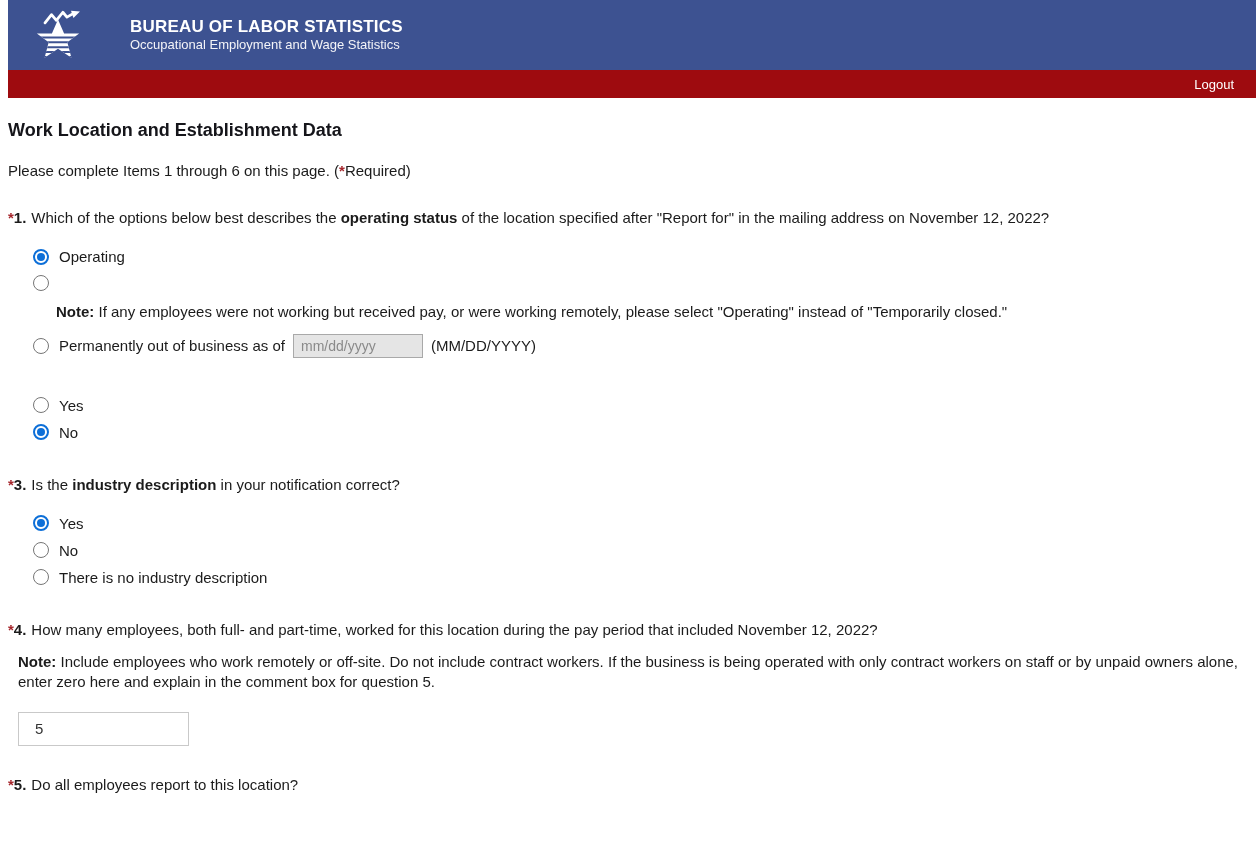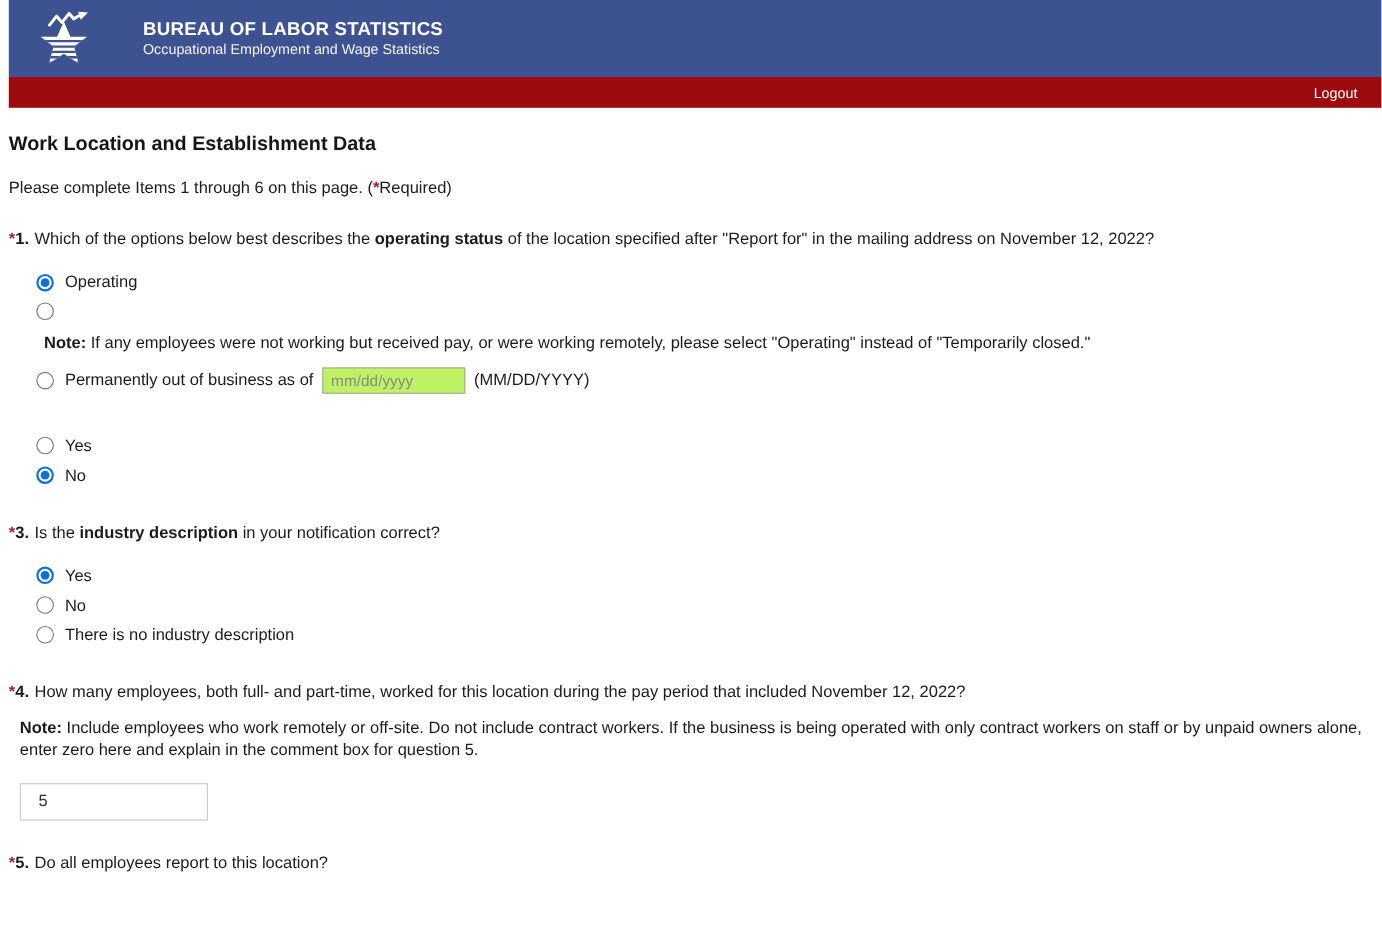--- a/index.html
+++ b/index.html
@@ -105,32 +105,32 @@
     content:"";
     position:absolute;
     left:50%;top:50%;
     width:8px;height:8px;
     margin:-4px 0 0 -4px;
     border-radius:50%;
     background:var(--radio-blue);
   }
 
   .note{
-    margin:6px 0 6px 32px;
+    margin:6px 0 6px 48px;
     line-height:1.35;
   }
   .note b{font-weight:bold;}
   .note-wide{margin:12px 0 0 10px;line-height:1.35;max-width:1236px;}
 
   .date-input{
     width:130px;
     height:24px;
     margin:0 8px;
     border:1px solid #a9a9a9;
-    background:#bef264;
+    background:#e5e5e5;
     font-family:inherit;
     font-size:14px;
     color:#444;
     padding:2px 7px;
   }
   .date-input::placeholder{color:#8a8a8a;opacity:1;}
 
   .emp-input{
     display:block;
     width:171px;

